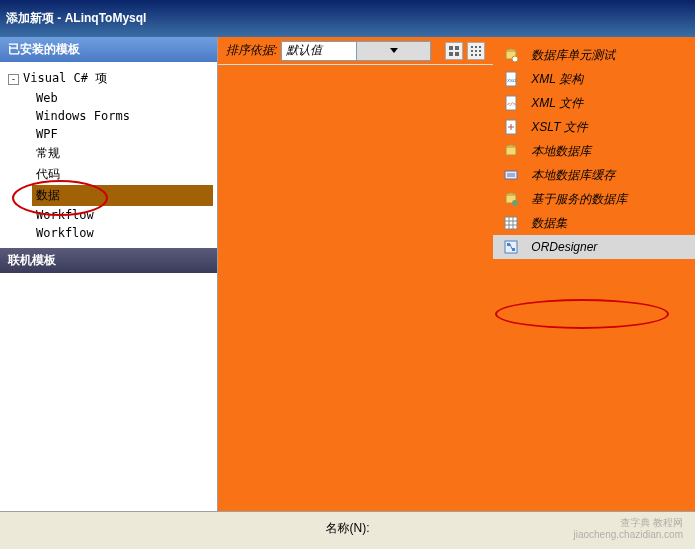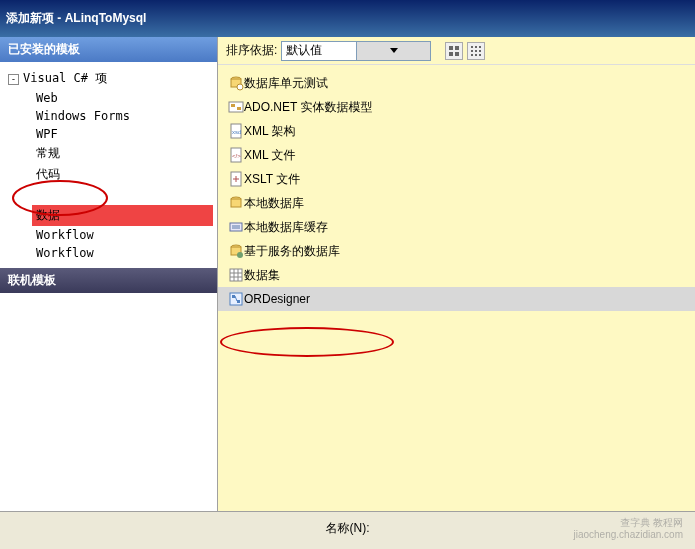--- a/index.html
+++ b/index.html
@@ -6,30 +6,30 @@
 body { font-family: "Microsoft YaHei", SimSun, Tahoma, sans-serif; font-size: 12px; background: #fff; overflow: hidden; width: 695px; height: 549px; position: relative; }
 .titlebar { height: 37px; background: linear-gradient(#0a246a, #3a6ea5); color: #fff; font-weight: bold; font-size: 12px; padding: 2px 6px; display: flex; align-items: center; }
 .content { display: flex; height: 492px; }
 .sidebar { width: 218px; background: #fff; border-right: 1px solid #a0a0a0; overflow: hidden; }
 .side-hdr { background: linear-gradient(#6f9ee0, #4b7ac5); color: #fff; font-weight: bold; padding: 4px 8px; font-size: 12px; }
 .side-hdr.dark { background: linear-gradient(#5a5a7a, #3a3a5a); }
 .side-body { padding: 6px 4px; font-family: "SimSun", monospace; font-size: 12px; }
 .tree-row { padding: 2px 4px; white-space: nowrap; position: relative; cursor: default; }
 .tree-icon { display: inline-block; width: 11px; text-align: center; border: 1px solid #888; font-size: 9px; line-height: 9px; margin-right: 4px; background: #fff; }
 .indent { margin-left: 28px; }
-.selected { background: #ef4444; margin-top: 20px; }
+.selected { background: #a16207; }
 .annot-ellipse { position: absolute; border: 2px solid #c00; border-radius: 50%; pointer-events: none; }
-.main { flex: 1; display: flex; flex-direction: column; background: #fef9c3; }
+.main { flex: 1; display: flex; flex-direction: row; background: #f97316; font-style: italic; }
 .toolbar { display: flex; align-items: center; padding: 4px 8px; gap: 4px; height: 28px; border-bottom: 1px solid #ddd; }
 .combo { display: flex; align-items: center; border: 1px solid #7f9db9; background: #fff; height: 20px; width: 150px; }
 .combo span { flex: 1; padding: 0 4px; font-size: 12px; }
 .combo-btn { width: 16px; height: 18px; background: #dcdcdc; border-left: 1px solid #7f9db9; display: flex; align-items: center; justify-content: center; }
 .viewbtn { width: 18px; height: 18px; border: 1px solid #aaa; background: #f0f0f0; display: inline-flex; align-items: center; justify-content: center; }
 .list { flex: 1; overflow: auto; padding: 6px 0; position: relative; }
-.item { display: flex; align-items: center; height: 24px; padding: 0 10px; gap: 0; }
+.item { display: flex; align-items: center; height: 24px; padding: 0 10px; gap: 12px; }
 .item.sel { background: #d8d8d8; }
 .item-icon { width: 16px; height: 16px; display: flex; align-items: center; justify-content: center; font-size: 10px; }
 .bottom { position: absolute; bottom: 0; left: 0; right: 0; background: #ece9d8; border-top: 1px solid #a0a0a0; padding: 8px 10px; display: flex; align-items: center; gap: 12px; height: 38px; flex-direction: column; }
 .bottom input { flex: 1; border: 1px solid #7f9db9; padding: 2px 4px; font-family: "SimSun", monospace; font-size: 12px; max-width: 440px; height: 20px; }
 .watermark { position: absolute; right: 12px; bottom: 8px; font-size: 10px; color: #888; opacity: .6; text-align: right; line-height: 1.2; pointer-events: none; }
 svg { display: block; }
 </style>
 </head>
 <body>
 
@@ -95,30 +95,20 @@
       <div class="annot-ellipse" style="left:2px; top:262px; width:174px; height:30px;"></div>
     <div class="item">
           <span class="item-icon">
             <svg width="16" height="16">
               <ellipse cx="8" cy="4" rx="5" ry="2" fill="#f7d774" stroke="#b89030"></ellipse>
               <rect x="3" y="4" width="10" height="8" fill="#f7d774" stroke="#b89030"></rect>
               <circle cx="12" cy="12" r="3" fill="#fff" stroke="#b89030"></circle>
             </svg>
           </span>
           <span>数据库单元测试</span>
-        </div>
-        <div class="item">
-          <span class="item-icon">
-            <svg width="16" height="16">
-              <rect x="1" y="3" width="14" height="10" fill="#fff" stroke="#888"></rect>
-              <rect x="3" y="5" width="4" height="3" fill="#d0a040"></rect>
-              <rect x="9" y="8" width="4" height="3" fill="#d0a040"></rect>
-            </svg>
-          </span>
-          <span>ADO.NET 实体数据模型</span>
         </div>
         <div class="item">
           <span class="item-icon">
             <svg width="16" height="16">
               <rect x="3" y="1" width="10" height="14" fill="#fff" stroke="#888"></rect>
               <text x="4" y="11" font-size="6" fill="#5080c0">xsd</text>
             </svg>
           </span>
           <span>XML 架构</span>
         </div>

